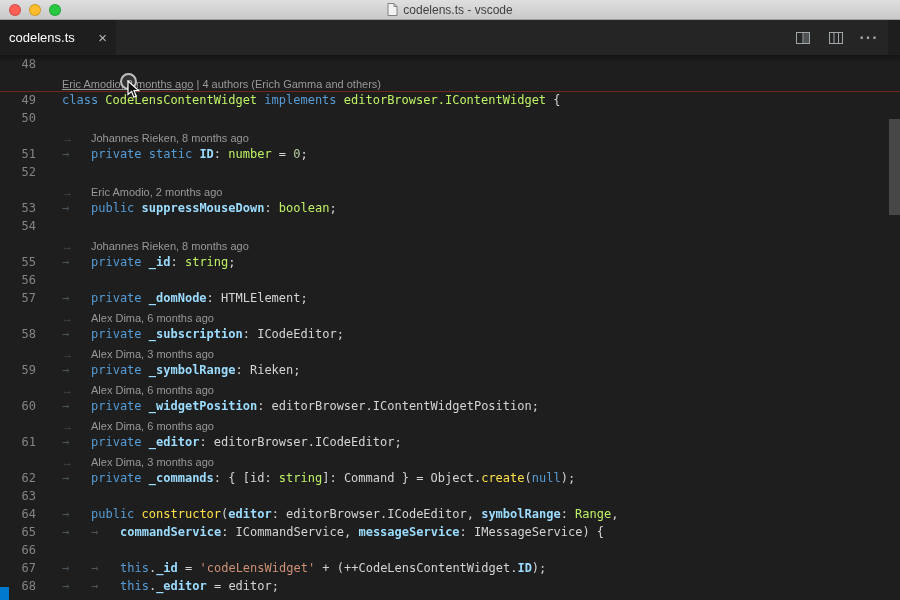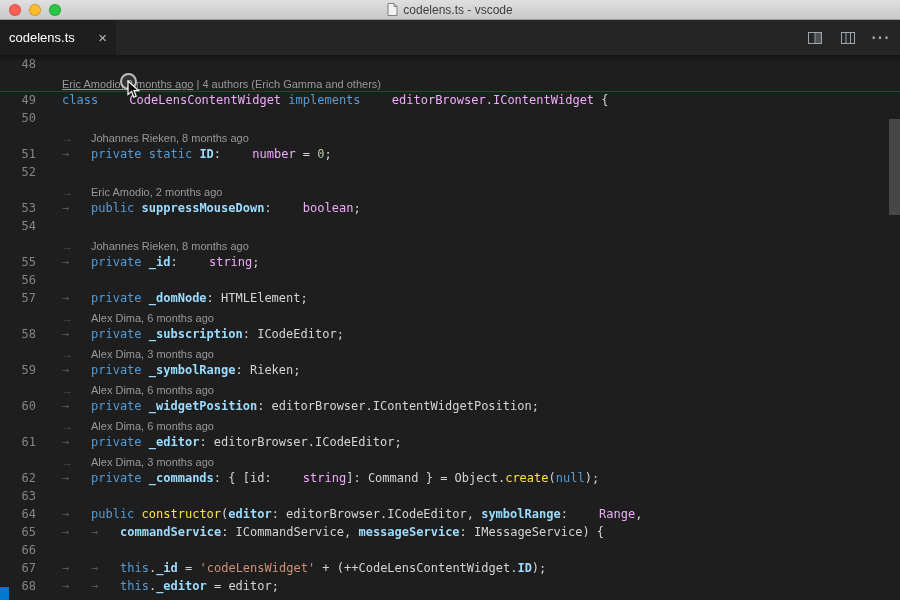--- a/index.html
+++ b/index.html
@@ -11,21 +11,21 @@
     background:linear-gradient(#dfdfdf,#c9c9c9); border-bottom:1px solid #9f9f9f;
     display:flex; align-items:center; justify-content:center; z-index:10; }
   .traffic { position:absolute; left:9px; top:4px; display:flex; gap:8px; }
   .tl { width:12px; height:12px; border-radius:50%; border:1px solid rgba(0,0,0,0.18); }
   .tl-close { background:#ff5f57; }
   .tl-min { background:#ffbd2e; }
   .tl-zoom { background:#28c940; }
   .wtitle { display:flex; align-items:center; gap:5px; font-size:12px; color:#3f3f3f; }
 
   
-  .tabbar { position:absolute; top:20px; left:0; right:0; height:35px; background:#252526; z-index:9; }
+  .tabbar { position:absolute; top:20px; left:0; right:12px; height:35px; background:#252526; z-index:9; }
   .tab { position:absolute; left:0; top:0; width:116px; height:35px; background:#1e1e1e;
     display:flex; align-items:center; padding:0 9px; }
   .tab-label { font-size:13px; color:#ffffff; }
   .tab-close { margin-left:auto; color:#b8b8b8; font-size:15px; line-height:15px; cursor:pointer; }
   .editor-actions { position:absolute; right:10px; top:0; height:35px; display:flex; align-items:center; gap:15px; }
   .action-icon { width:18px; height:18px; display:flex; align-items:center; justify-content:center; cursor:pointer; }
   .more-glyph { color:#9fa6a9; font-size:16px; font-weight:bold; letter-spacing:1px; line-height:10px; }
 
   
   .editor { position:absolute; top:55px; left:0; right:0; bottom:0; overflow:hidden;
@@ -39,21 +39,21 @@
   .tabch { display:inline-block; width:29px; color:#4a545a; }
   .border-top-red { box-shadow: inset 0 1px 0 #6e271d; }
 
   
   .lens-row .content { font-family:"Liberation Sans",sans-serif; font-size:11px; color:#999999; padding-top:2px; }
   .lens { cursor:pointer; }
   .lens-hover { text-decoration:underline; }
 
   
   .tk-kw { color:#569cd6; }
-  .tk-type { color:#f0abfc;margin-left:24px; }
+  .tk-type { color:#bef264; }
   .tk-member { color:#9cdcfe;font-weight:bold; }
   .tk-str { color:#ce9178; }
   .tk-num { color:#b5cea8; }
   .tk-fn { color:#fde047; }
   .tk-txt { color:#d4d4d4; }
 
   
   .click-circle { position:absolute; left:120px; top:0px; width:17px; height:17px;
     border:2px solid #bfbfbf; border-radius:50%; background:rgba(255,255,255,0.10); z-index:6; }
   .cursor-svg { position:absolute; left:127px; top:7px; z-index:7; }

